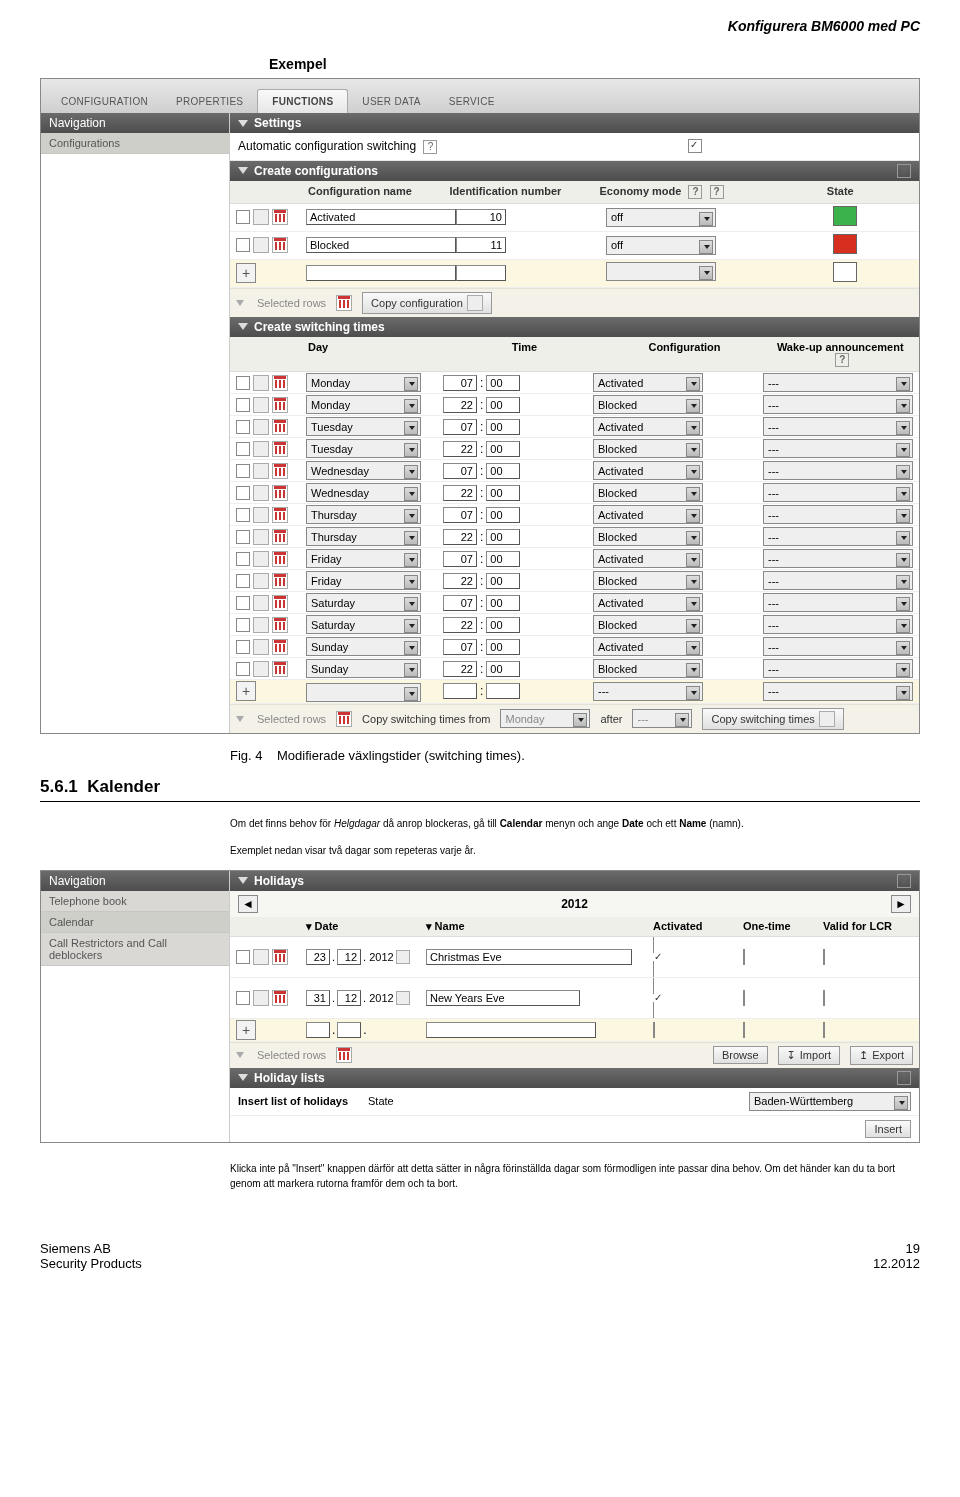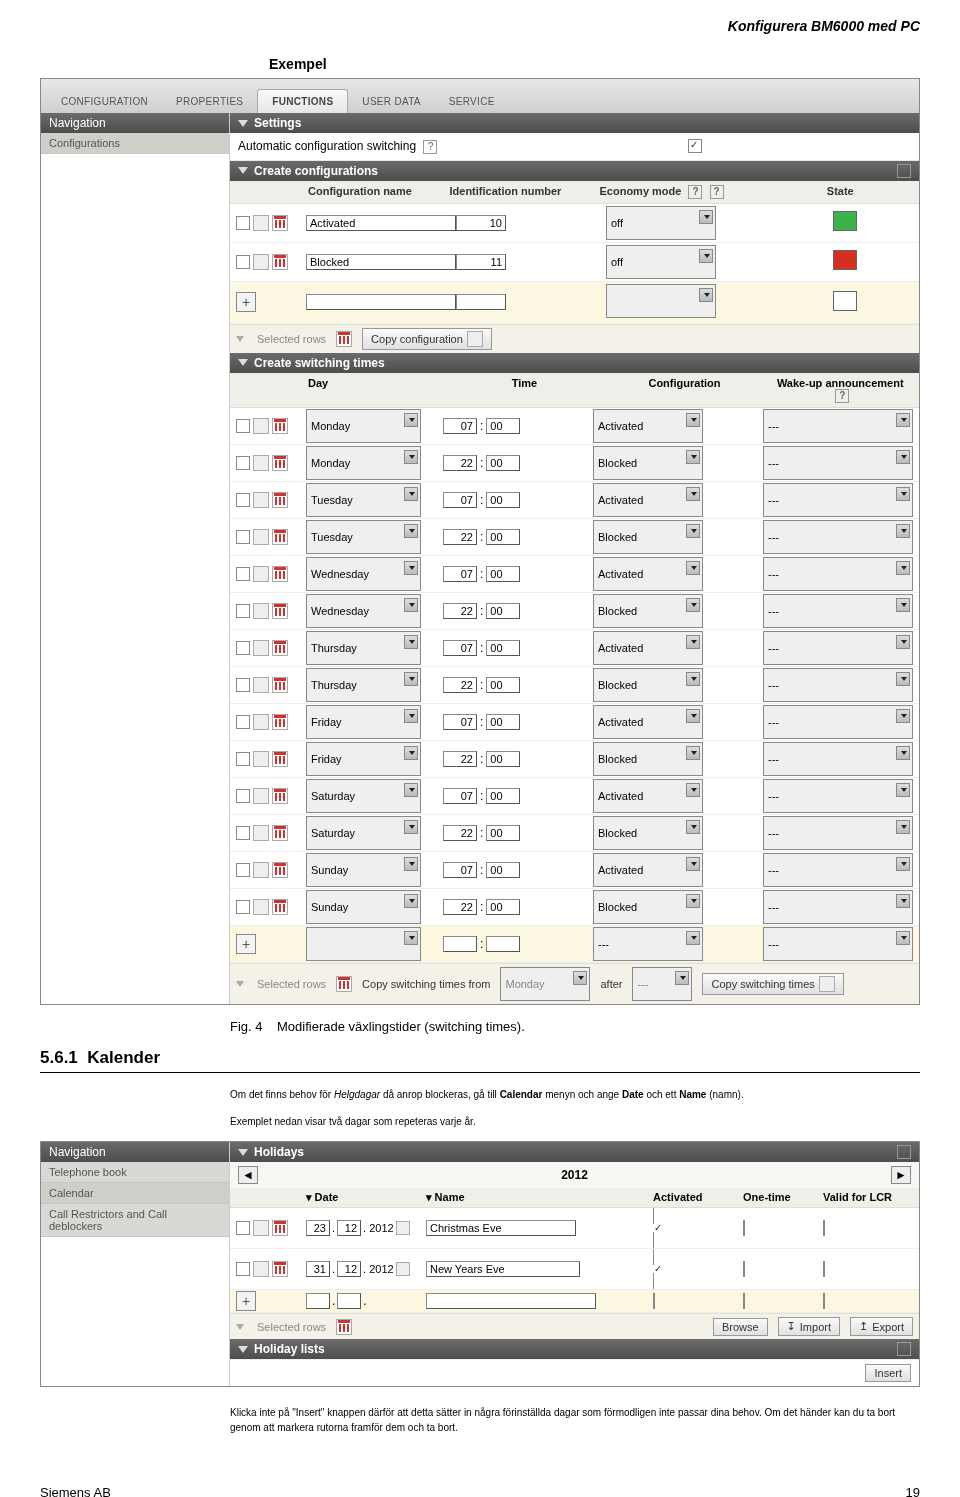--- a/index.html
+++ b/index.html
@@ -26,21 +26,21 @@
   .cfgrow.cream { background:#fbf7e1; }
   .rowicons { display:flex; gap:3px; align-items:center; }
   .ck { width:12px; height:12px; border:1px solid #888; background:#fff; }
   .ck.checked::after { content:"✓"; display:block; font-size:10px; line-height:10px; color:#333; margin-left:1px;}
   .ic { width:14px; height:14px; display:inline-block; }
   .ic-clip { background:#eee; border:1px solid #aaa; }
   .ic-trash { background:#fff; border:1px solid #aaa; position:relative;}
   .ic-trash::after{content:"";position:absolute;left:2px;right:2px;top:4px;bottom:2px;background:repeating-linear-gradient(90deg,#c33 0 2px,transparent 2px 4px);}
   .ic-trash::before{content:"";position:absolute;left:1px;right:1px;top:0;height:3px;background:#c33;}
   .inp { border:1px solid #888; border-right-color:#555; border-bottom-color:#555; height:16px; font-size:11px; padding:0 3px; background:#fff; box-sizing:border-box; }
-  .sel { border:1px solid #888; height:34px; font-size:11px; background:#efefef; padding:0 16px 0 4px; position:relative; display:inline-flex; align-items:center; box-sizing:border-box; }
+  .sel { border:1px solid #888; height:19px; font-size:11px; background:#efefef; padding:0 16px 0 4px; position:relative; display:inline-flex; align-items:center; box-sizing:border-box; }
   .sel::after{content:"";position:absolute;right:2px;top:3px;width:12px;height:12px;background:linear-gradient(#ddd,#bbb);border:1px solid #888;}
   .sel::before{content:"";position:absolute;right:5px;top:8px;width:0;height:0;border-left:3px solid transparent;border-right:3px solid transparent;border-top:4px solid #222;z-index:1;}
   .colorbox { width:22px; height:18px; display:inline-block; border:1px solid #666; }
   .plusbox { width:18px; height:18px; border:1px solid #888; display:inline-flex; align-items:center; justify-content:center; background:#f3f3f3; font-size:14px; color:#555; }
   .actionbar { background:#f3f1e8; padding:3px 6px; font-size:11px; color:#888; display:flex; align-items:center; gap:10px; border-top:1px solid #e2e2d7;}
   .arrow-d { width:0;height:0;border-left:4px solid transparent;border-right:4px solid transparent;border-top:6px solid #aaa;display:inline-block;margin-right:3px;}
   .btn { border:1px solid #999; background:linear-gradient(#fafafa,#e0e0e0); padding:2px 8px; font-size:11px; color:#333; display:inline-flex; align-items:center; gap:4px; }
   .stimes-head { display:grid; grid-template-columns:70px 1fr 150px 170px 1fr; font-weight:bold; padding:4px 8px; background:#efefea; border-bottom:1px solid #ddd; font-size:11px; }
   .srow { display:grid; grid-template-columns:70px 1fr 150px 170px 1fr; align-items:center; padding:1px 6px; border-bottom:1px solid #eee; }
   .timebox { display:flex; align-items:center; gap:3px; }
@@ -381,21 +381,21 @@
           <span>Valid for LCR</span>
         </div>
         <div id="hol-rows">
             <div class="holrow">
               <span class="rowicons">
                 <span class="ck"></span>
                 <span class="ic ic-clip"></span>
                 <span class="ic ic-trash"></span>
               </span>
   <span style="display:flex;gap:2px;align-items:center;font-size:11px"><input class="inp" style="width: 24px; text-align: right;" value="23">.<input class="inp" style="width: 24px; text-align: right;" value="12">. 2012 <span class="ic ic-clip" style="width:12px;height:12px"></span></span>
-  <span><input class="inp" style="width: 150px;" value="Christmas Eve"></span>
+  <span><input class="inp" style="width: 206px;" value="Christmas Eve"></span>
   <span><span class="ck checked"></span></span>
   <span><span class="ck "></span></span>
   <span><span class="ck "></span></span>
             </div>
             <div class="holrow">
               <span class="rowicons">
                 <span class="ck"></span>
                 <span class="ic ic-clip"></span>
                 <span class="ic ic-trash"></span>
               </span>
@@ -423,20 +423,27 @@
           <span style="margin-left:auto"></span>
           <span class="btn">Browse</span>
           <span class="btn">↧ <span>Import</span></span>
           <span class="btn">↥ <span>Export</span></span>
         </div>
         <div class="sect-head">
             <span class="tri"></span>
             <span>Holiday lists</span>
             <span style="margin-left:auto" class="qbox">?</span>
           </div>
+        <div class="hlistrow">
+          <span style="font-weight:bold">Insert list of holidays</span>
+          <span>State</span>
+          <span style="margin-left:auto" class="sel">
+              <span style="width:140px;display:inline-block">Baden-Württemberg</span>
+            </span>
+        </div>
         <div class="hlistrow" style="justify-content:flex-end;border-top:1px solid #eee;">
           <span class="btn">Insert</span>
         </div>
       </div>
     </div>
   </div>
 
   <p class="body-para" style="margin-top:18px">Klicka inte på "Insert" knappen därför att detta sätter in några förinställda dagar som förmodligen inte passar dina behov. Om det händer kan du ta bort genom att markera rutorna framför dem och ta bort.</p>
 
   <div class="footer">

